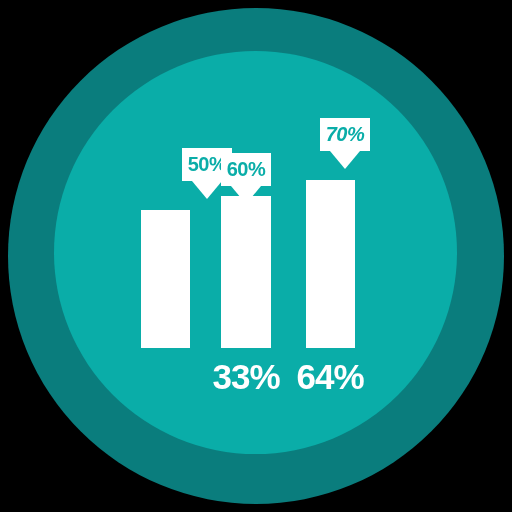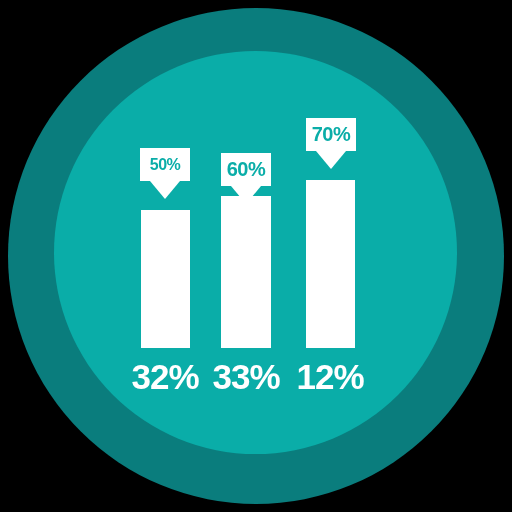--- a/index.html
+++ b/index.html
@@ -110,38 +110,37 @@
   <div class="outer-disc"></div>
   <div class="inner-disc"></div>
 
   <div class="chart-area">
 
     <div class="bar" style="left: 141px; top: 210px; width: 49px; height: 138px;"></div>
     <div class="bar" style="left: 221px; top: 196px; width: 50px; height: 152px;"></div>
     <div class="bar" style="left: 306px; top: 180px; width: 49px; height: 168px;"></div>
 
     <div class="callout" style="left: 140px; top: 148px;">
-      <div class="callout-box" style="width: 50px; height: 33px; line-height: 33px; font-size: 16px;">
+      <div class="callout-box" style="width: 50px; height: 33px; line-height: 33px; font-size: 20px; margin-left: 42px;">
         <span>50%</span>
         <span class="callout-tail"></span>
       </div>
     </div>
     <div class="callout" style="left: 221px; top: 133px; margin-top: 20px;">
       <div class="callout-box" style="width: 50px; height: 33px; line-height: 33px; font-size: 20px;">
         <span>60%</span>
         <span class="callout-tail"></span>
       </div>
     </div>
-    <div class="callout" style="left: 306px; top: 118px;">
+    <div class="callout" style="left: 320px; top: 118px; font-style: italic;">
       <div class="callout-box" style="width: 50px; height: 33px; line-height: 33px; font-size: 20px;">
         <span>70%</span>
         <span class="callout-tail"></span>
       </div>
     </div>
 
     <div class="axis-labels">
-      <div class="axis-label" style="width: 100px; left: 115px;">32%</div>
       <div class="axis-label" style="width: 100px; left: 196px;">33%</div>
-      <div class="axis-label" style="width: 100px; left: 280px;">12%</div>
+      <div class="axis-label" style="width: 100px; left: 280px;">64%</div>
     </div>
   </div>
 
 </div>
 
 </body></html>

